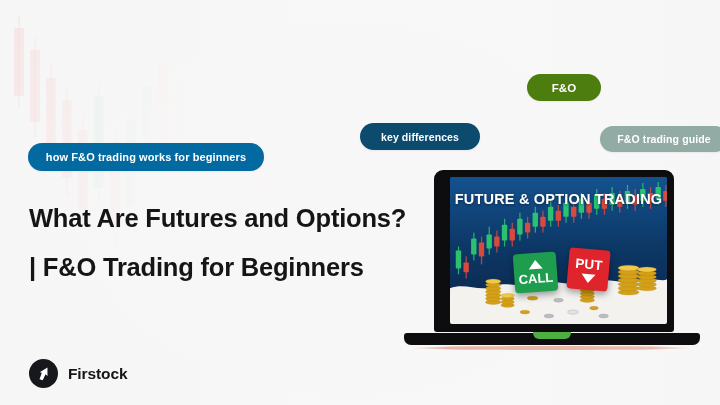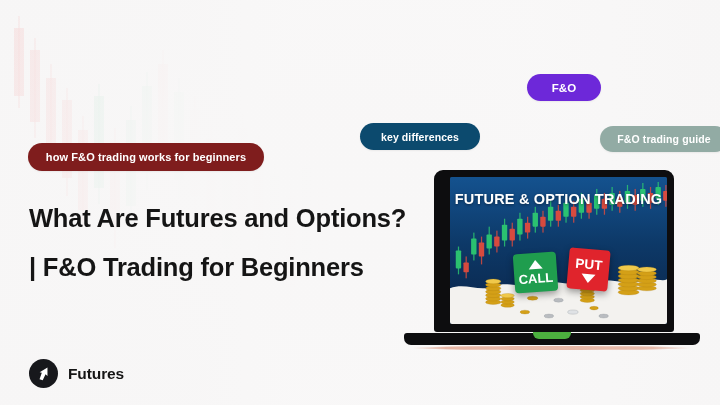--- a/index.html
+++ b/index.html
@@ -24,23 +24,23 @@
       linear-gradient(90deg, rgba(247,246,246,0.30) 0%, rgba(247,246,246,0.80) 22%, rgba(249,248,248,0.94) 45%, rgba(249,248,248,0.96) 70%, rgba(247,246,246,0.82) 100%);
   }
 
   
   .pill {
     position:absolute; display:flex; align-items:center; justify-content:center;
     border-radius:999px; color:#ffffff;
     font-weight:bold; letter-spacing:0.1px; white-space:nowrap;
     box-shadow:0 1px 2px rgba(0,0,0,0.06);
   }
-  .pill-1 { left:28px;  top:143px; width:236px; height:28px; font-size:11px; background:#7f1d1d; }
+  .pill-1 { left:28px;  top:143px; width:236px; height:28px; font-size:11px; background:#0369a1; }
   .pill-2 { left:360px; top:123px; width:120px; height:27px; font-size:10.5px; background:#0c4a6e; }
-  .pill-3 { left:527px; top:74px;  width:74px;  height:27px; font-size:11.5px; background:#6d28d9; }
+  .pill-3 { left:527px; top:74px;  width:74px;  height:27px; font-size:11.5px; background:#4d7c0f; }
   .pill-4 { left:600px; top:126px; width:128px; height:26px; font-size:10.5px; background:#92aba4; color:#ffffff; }
 
   
   .headline {
     position:absolute; left:29px; top:194px; width:390px;
     font-size:25.5px; line-height:49px; font-weight:900;
     color:#151515; letter-spacing:-0.2px;
   }
 
   
@@ -174,21 +174,21 @@
   </div>
 
   <h1 class="headline">What Are Futures and Options? | F&amp;O Trading for Beginners</h1>
 
   <div class="brand">
     <span class="brand-mark">
       <svg width="17" height="17" viewBox="0 0 24 24" aria-hidden="true">
         <path d="M6.4 20.2 L9.6 11.1 L6.6 10.2 L17.6 3.4 L17.6 15.6 L14.9 13.2 L10.9 21.4 Z" fill="#ffffff"></path>
       </svg>
     </span>
-    <span class="brand-name">Futures</span>
+    <span class="brand-name">Firstock</span>
   </div>
 
   <div class="laptop">
     <div class="laptop-lid">
       <div class="laptop-screen">
 
         <svg class="screen-svg" viewBox="0 0 226 148" preserveAspectRatio="none" aria-hidden="true">
           <defs>
             <linearGradient id="skyGrad" x1="0" y1="0" x2="0" y2="1">
               <stop offset="0%" stop-color="#14528f"></stop>

